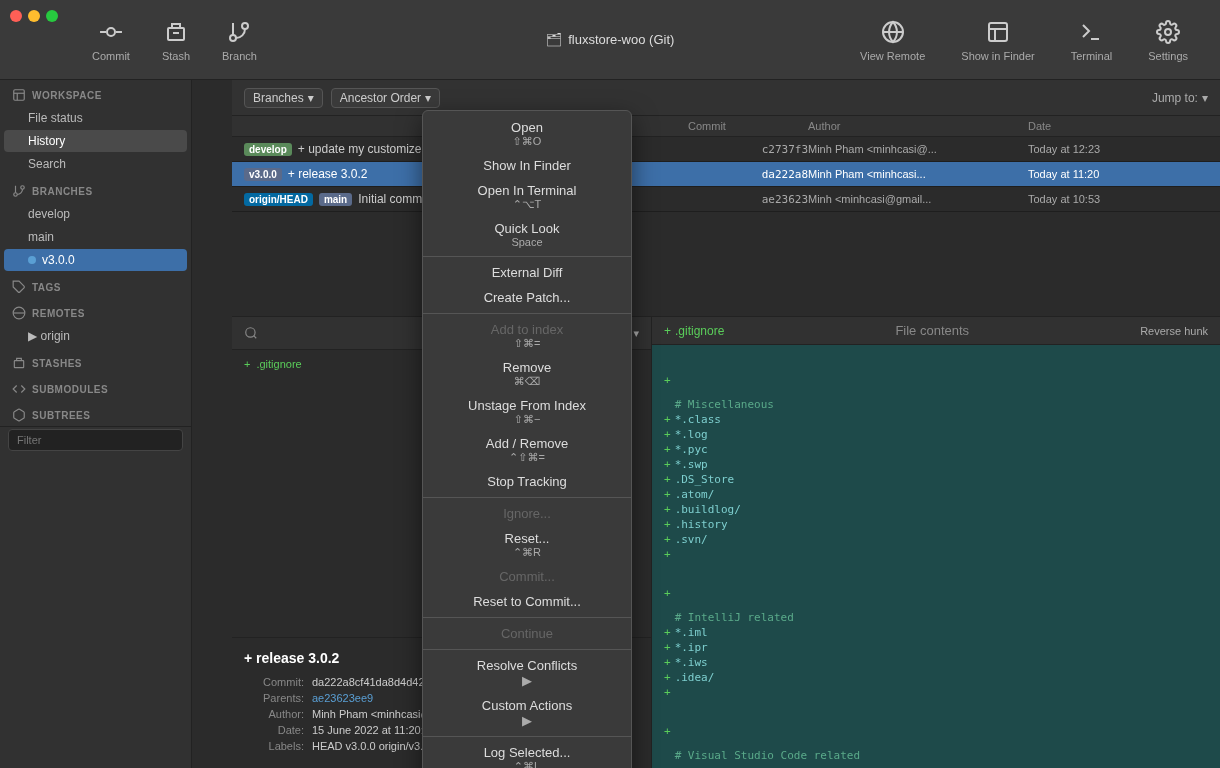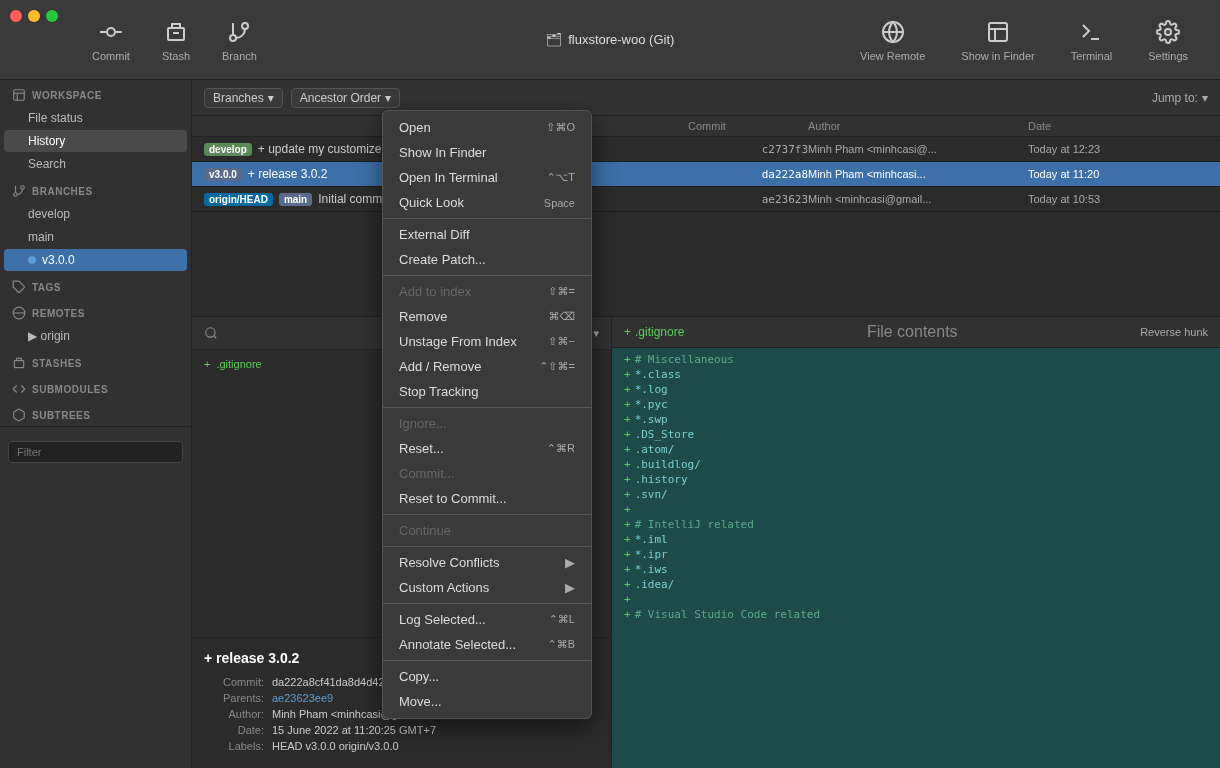--- a/index.html
+++ b/index.html
@@ -60,20 +60,21 @@
       display: flex;
       align-items: flex-end;
       gap: 4px;
     }
 
     
     .main-layout {
       display: flex;
       flex: 1;
       overflow: hidden;
+      gap: 40px;
     }
 
     
     .sidebar {
       width: 192px;
       background: #313131;
       border-right: 1px solid #222;
       flex-shrink: 0;
       overflow-y: auto;
       padding-bottom: 8px;
@@ -103,21 +104,21 @@
     .sidebar-item.active { background: #4a4a4a; color: #fff; }
     .sidebar-item.selected { background: #3d6fa8; color: #fff; }
     .branch-dot {
       width: 8px;
       height: 8px;
       border-radius: 50%;
       background: #5a9fd4;
       flex-shrink: 0;
     }
     .sidebar-search {
-      padding: 14px 8px;
+      padding: 2px 8px;
       border-top: 1px solid #222;
     }
     .sidebar-search input {
       width: 100%;
       background: #222;
       border: 1px solid #444;
       border-radius: 4px;
       color: #ccc;
       padding: 4px 8px;
       font-size: 11px;
@@ -302,38 +303,38 @@
       display: flex;
       align-items: center;
       gap: 4px;
     }
     .reverse-hunk {
       margin-left: auto;
       font-size: 11px;
       color: #aaa;
       cursor: pointer;
     }
-    .file-contents-label { font-size: 16px; color: #888; flex: 1; text-align: center; }
+    .file-contents-label { font-size: 13px; color: #888; flex: 1; text-align: center; }
     .code-area {
       flex: 1;
       background: #1e4a4a;
       overflow-y: auto;
       padding: 4px 0;
       font-family: 'Menlo', 'Monaco', monospace;
       font-size: 11px;
     }
     .code-line {
       padding: 1px 12px;
       color: #7ecfcf;
       white-space: pre;
       display: flex;
       align-items: center;
     }
     .code-line .plus { color: #5acd5a; margin-right: 4px; }
-    .code-comment { color: #5aaa8a; }
+    .code-comment { color: #5aaa8a; margin-top: 48px; }
 
     
     .context-menu {
       position: absolute;
       top: 30px;
       left: 190px;
       width: 210px;
       background: #3a3a3a;
       border: 1px solid #555;
       border-radius: 6px;
@@ -342,20 +343,21 @@
       padding: 4px 0;
     }
     .menu-item {
       padding: 5px 16px;
       cursor: pointer;
       color: #ddd;
       font-size: 13px;
       display: flex;
       align-items: center;
       justify-content: space-between;
+      flex-direction: column;
     }
     .menu-item.highlighted { background: #4a7ab5; color: #fff; }
     .menu-item.disabled { color: #666; cursor: default; }
     .menu-separator {
       height: 1px;
       background: #555;
       margin: 3px 0;
     }
     .menu-shortcut { color: #aaa; font-size: 11px; }
     .menu-arrow { color: #aaa; }

